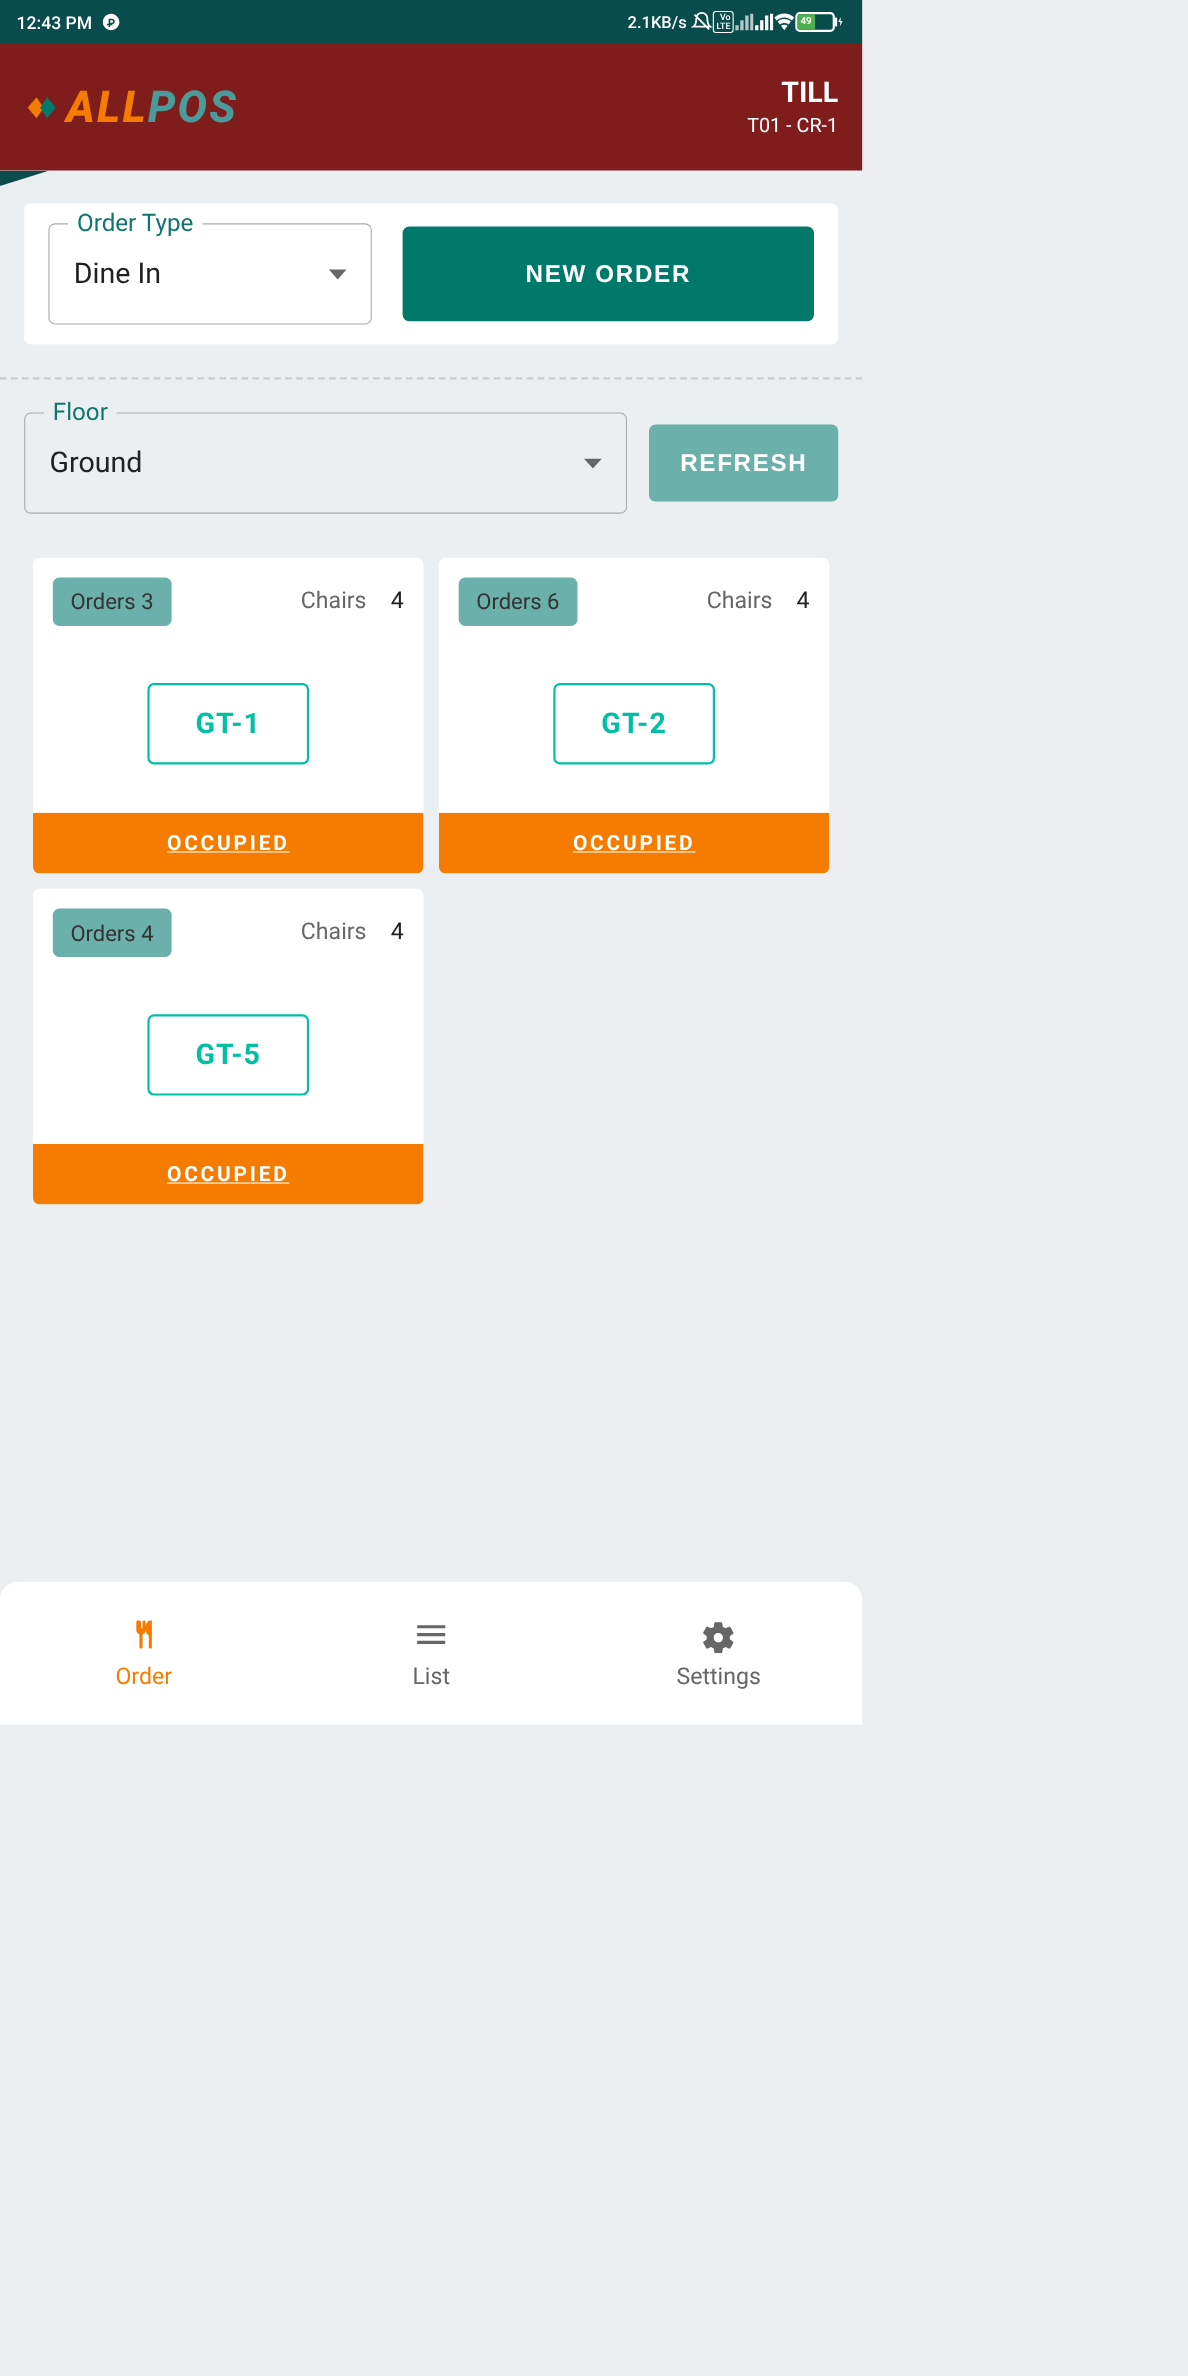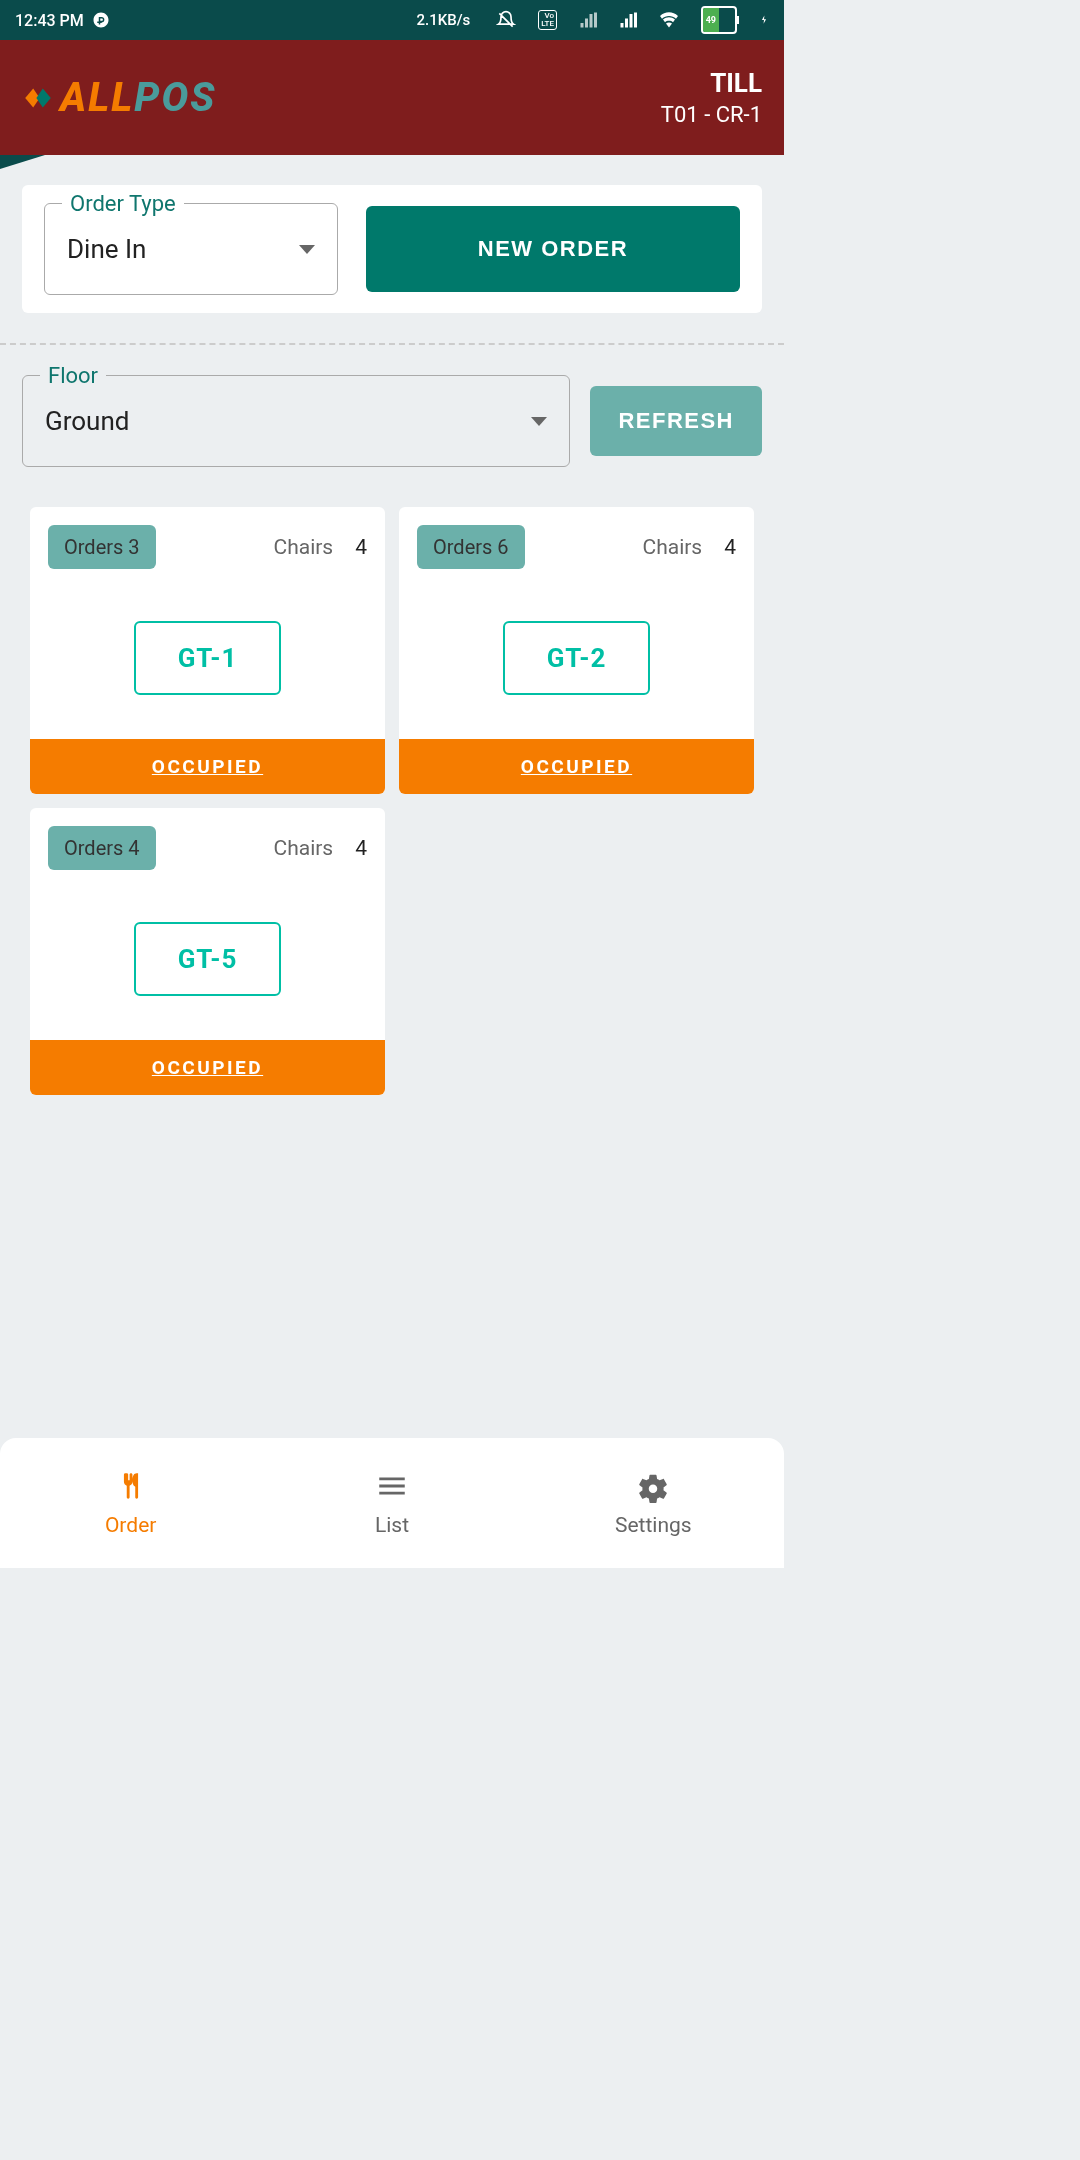--- a/index.html
+++ b/index.html
@@ -1,35 +1,35 @@
 <!DOCTYPE html>
 <html><head>
   <meta charset="utf-8">
   <style>
     * { margin: 0; padding: 0; box-sizing: border-box; }
     body { font-family: -apple-system, Roboto, sans-serif; background: #eceff1; width: 784px; height: 1568px; overflow: hidden; position: relative; }
 
     .status-bar { background: #0a4b4b; height: 40px; display: flex; align-items: center; justify-content: space-between; padding: 0 15px; color: #fff; font-size: 16px; font-weight: 500; }
     .status-left { display: flex; align-items: center; gap: 8px; }
-    .status-right { display: flex; align-items: center; gap: 22px; text-align: right; }
+    .status-right { display: flex; align-items: center; gap: 0; text-align: right; }
     .status-speed { font-size: 15px; margin-right: 4px; }
-    .battery-box { border: 2px solid #fff; border-radius: 4px; width: 36px; height: 28px; display: flex; align-items: center; position: relative; }
+    .battery-box { border: 2px solid #fff; border-radius: 4px; width: 36px; height: 18px; display: flex; align-items: center; position: relative; }
     .battery-fill { background: #4caf50; width: 49%; height: 100%; border-radius: 2px 0 0 2px; display: flex; align-items: center; justify-content: center; font-size: 9px; font-weight: 700; color: #fff; }
     .battery-nub { width: 2px; height: 8px; background: #fff; position: absolute; right: -4px; }
 
     .app-header { background: #7f1d1d; height: 115px; display: flex; align-items: center; justify-content: space-between; padding: 0 22px; position: relative; }
     .app-header::after { content: ''; position: absolute; bottom: -14px; left: 0; width: 45px; height: 14px; background: #0a4b4b; clip-path: polygon(0 0, 100% 0, 0 100%); }
     .logo { display: flex; align-items: center; gap: 6px; }
     .logo-icon { width: 32px; height: 32px; }
     .logo-text { font-size: 40px; font-weight: 800; font-style: italic; letter-spacing: 2px; }
     .logo-text .c1 { color: #f57c00; }
     .logo-text .c2 { color: #4a9b9b; }
     .till-block { text-align: right; color: #fff; }
     .till-label { font-size: 26px; font-weight: 700; }
-    .till-value { font-size: 22px; margin-top: 4px; }
+    .till-value { font-size: 18px; margin-top: 4px; }
 
     .order-type-card { background: #fff; margin: 30px 22px 0; border-radius: 6px; padding: 18px 22px; display: flex; align-items: center; gap: 28px; }
     .fieldset-wrap { position: relative; flex: 1; }
     .fieldset-label { position: absolute; top: -12px; left: 18px; background: #fff; padding: 0 8px; font-size: 22px; color: #0f766e; }
     .select-box { border: 1.5px solid #aaa; border-radius: 6px; padding: 30px 22px; font-size: 26px; color: #222; display: flex; align-items: center; justify-content: space-between; cursor: pointer; }
     .dropdown-arrow { width: 0; height: 0; border-left: 8px solid transparent; border-right: 8px solid transparent; border-top: 9px solid #666; }
     .new-order-btn { background: #00796b; color: #fff; border: none; border-radius: 6px; padding: 30px 40px; font-size: 22px; font-weight: 700; letter-spacing: 1.5px; cursor: pointer; flex: 1; }
 
     .dashed-divider { border: none; border-top: 2px dashed #ccc; margin: 30px 0; }
 

